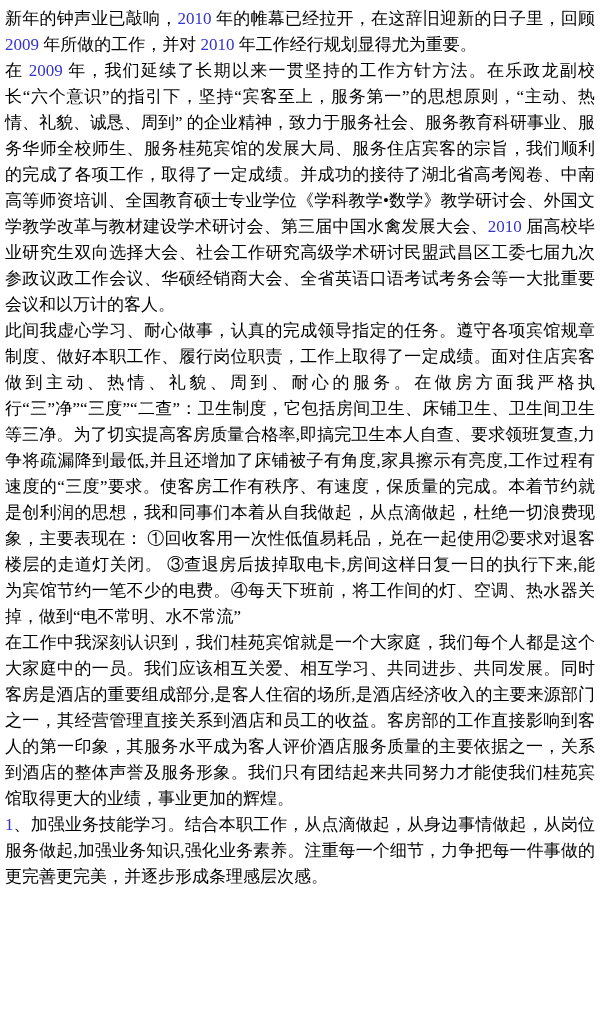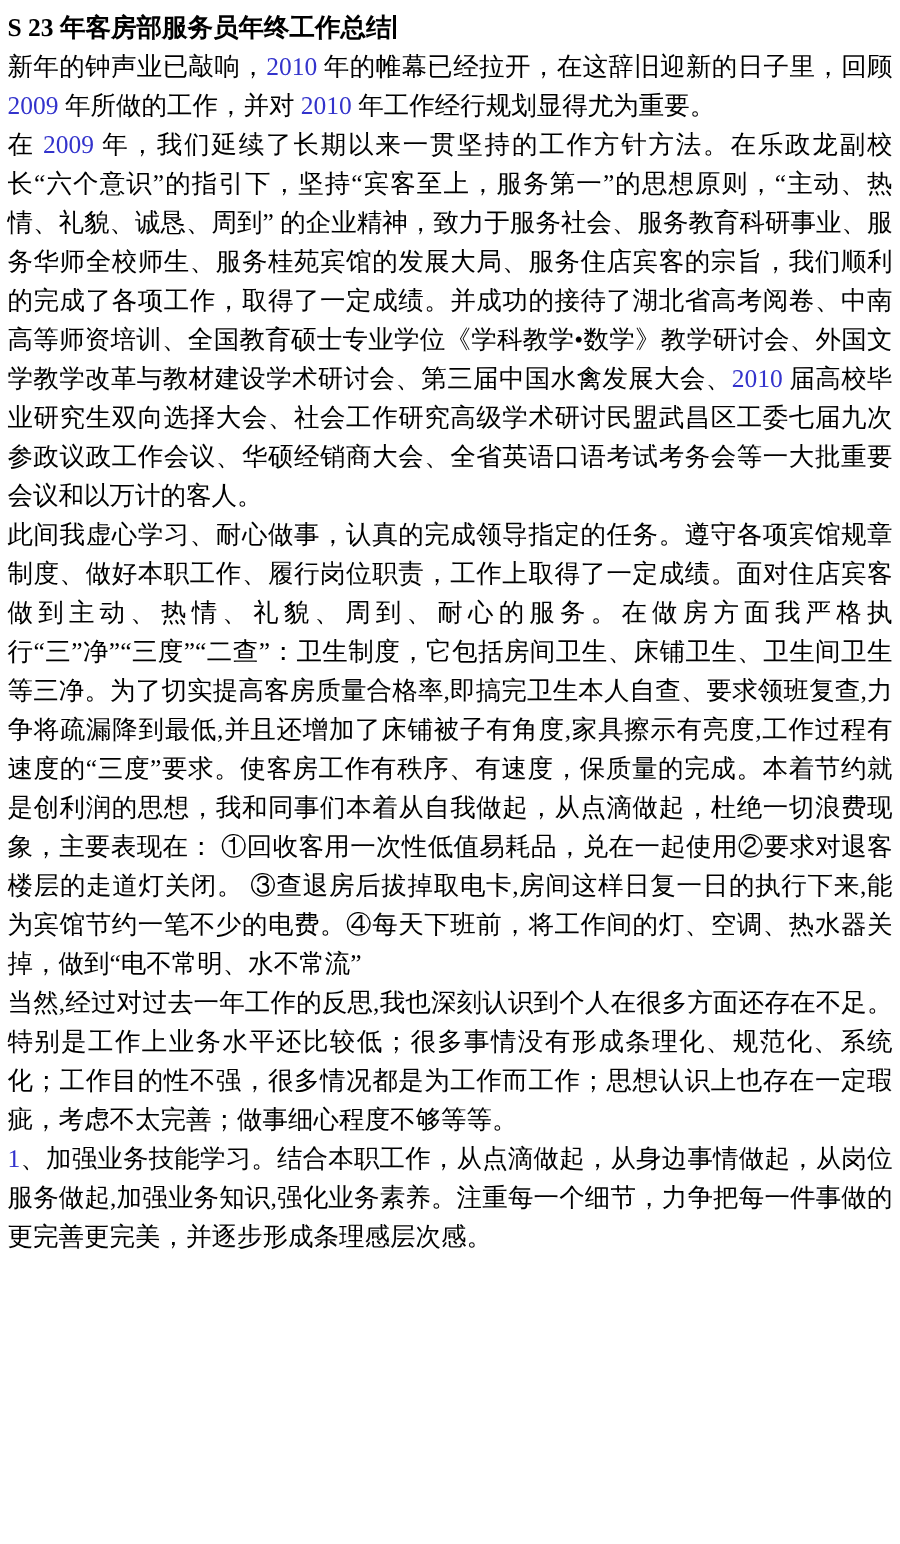--- a/index.html
+++ b/index.html
@@ -42,21 +42,20 @@
     text-align:justify;
     text-justify:inter-character;
     word-break:break-all;
   }
   .accent{color:var(--accent);}
 </style>
 </head>
 <body>
 
 <div class="page">
-  <h1 class="doc-title"><span>S 23 年客房部服务员年终工作总结</span><span class="cursor"></span></h1>
   <div class="doc-body" id="doc-body">
       <p><span>新年的钟声业已敲响，</span><span class="accent">2010</span><span> 年的帷幕已经拉开，在这辞旧迎新的日子里，回顾</span><span class="accent">2009</span><span> 年所做的工作，并对 </span><span class="accent">2010</span><span> 年工作经行规划显得尤为重要。</span></p>
       <p><span>在 </span><span class="accent">2009</span><span> 年，我们延续了长期以来一贯坚持的工作方针方法。在乐政龙副校长“六个意识”的指引下，坚持“宾客至上，服务第一”的思想原则，“主动、热情、礼貌、诚恳、周到” 的企业精神，致力于服务社会、服务教育科研事业、服务华师全校师生、服务桂苑宾馆的发展大局、服务住店宾客的宗旨，我们顺利的完成了各项工作，取得了一定成绩。并成功的接待了湖北省高考阅卷、中南高等师资培训、全国教育硕士专业学位《学科教学•数学》教学研讨会、外国文学教学改革与教材建设学术研讨会、第三届中国水禽发展大会、</span><span class="accent">2010</span><span> 届高校毕业研究生双向选择大会、社会工作研究高级学术研讨民盟武昌区工委七届九次参政议政工作会议、华硕经销商大会、全省英语口语考试考务会等一大批重要会议和以万计的客人。</span></p>
       <p><span>此间我虚心学习、耐心做事，认真的完成领导指定的任务。遵守各项宾馆规章制度、做好本职工作、履行岗位职责，工作上取得了一定成绩。面对住店宾客做到主动、热情、礼貌、周到、耐心的服务。在做房方面我严格执行“三”净”“三度”“二查”：卫生制度，它包括房间卫生、床铺卫生、卫生间卫生等三净。为了切实提高客房质量合格率,即搞完卫生本人自查、要求领班复查,力争将疏漏降到最低,并且还增加了床铺被子有角度,家具擦示有亮度,工作过程有速度的“三度”要求。使客房工作有秩序、有速度，保质量的完成。本着节约就是创利润的思想，我和同事们本着从自我做起，从点滴做起，杜绝一切浪费现象，主要表现在： ①回收客用一次性低值易耗品，兑在一起使用②要求对退客楼层的走道灯关闭。 ③查退房后拔掉取电卡,房间这样日复一日的执行下来,能为宾馆节约一笔不少的电费。④每天下班前，将工作间的灯、空调、热水器关掉，做到“电不常明、水不常流”</span></p>
-      <p><span>当然,经过对过去一年工作的反思,我也深刻认识到个人在很多方面还存在不足。特别是工作上业务水平还比较低；很多事情没有形成条理化、规范化、系统化；工作目的性不强，很多情况都是为工作而工作；思想认识上也存在一定瑕疵，考虑不太完善；做事细心程度不够等等。</span></p>
+      <p><span>在工作中我深刻认识到，我们桂苑宾馆就是一个大家庭，我们每个人都是这个大家庭中的一员。我们应该相互关爱、相互学习、共同进步、共同发展。同时客房是酒店的重要组成部分,是客人住宿的场所,是酒店经济收入的主要来源部门之一，其经营管理直接关系到酒店和员工的收益。客房部的工作直接影响到客人的第一印象，其服务水平成为客人评价酒店服务质量的主要依据之一，关系到酒店的整体声誉及服务形象。我们只有团结起来共同努力才能使我们桂苑宾馆取得更大的业绩，事业更加的辉煌。</span></p>
       <p><span class="accent">1</span><span>、加强业务技能学习。结合本职工作，从点滴做起，从身边事情做起，从岗位服务做起,加强业务知识,强化业务素养。注重每一个细节，力争把每一件事做的更完善更完美，并逐步形成条理感层次感。</span></p>
     </div>
 </div>
 
 </body></html>

